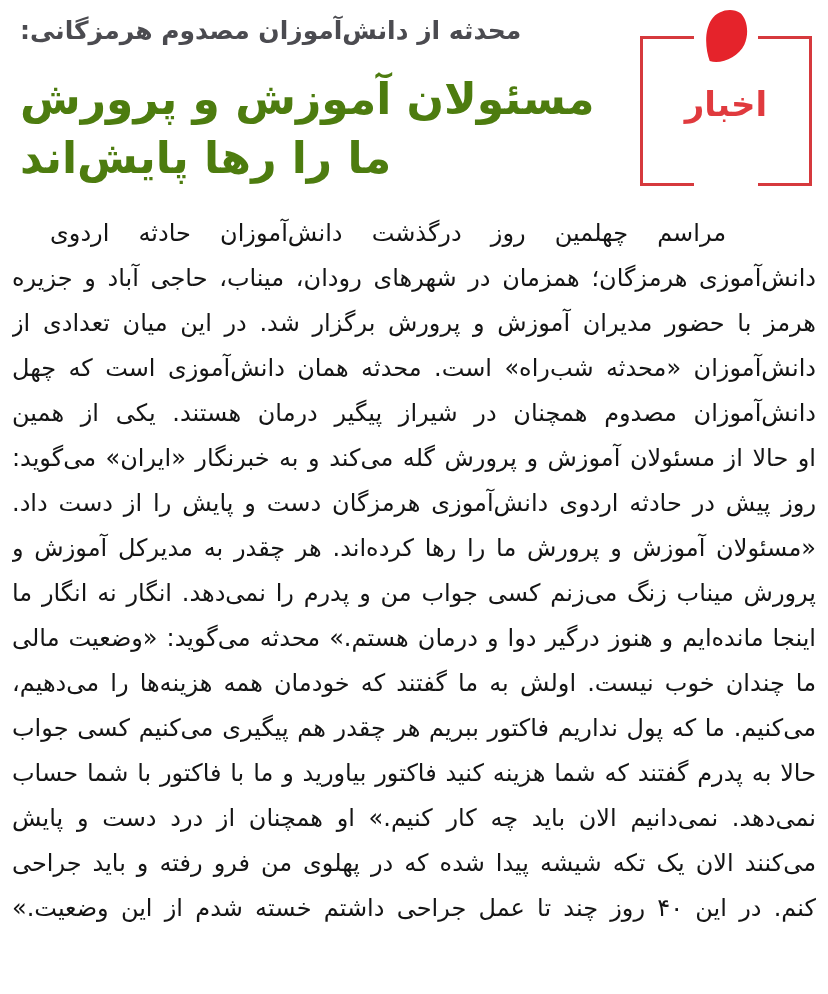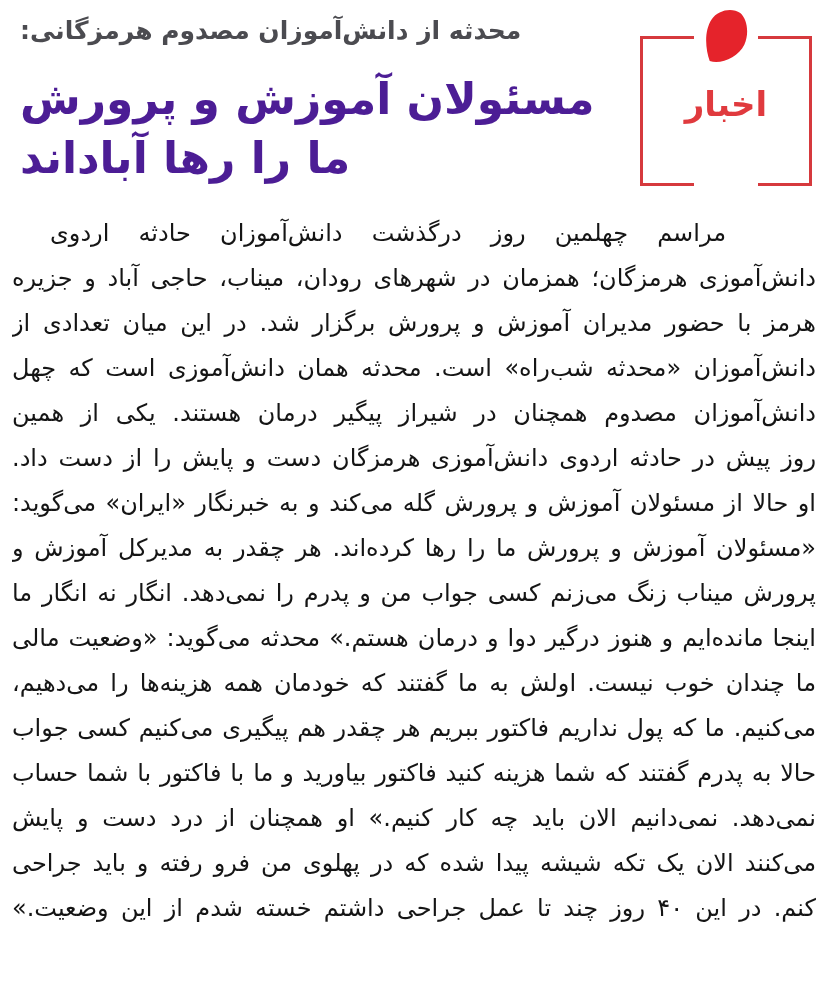--- a/index.html
+++ b/index.html
@@ -55,21 +55,21 @@
     position:absolute;top:16px;right:204px;left:20px;
     text-align:left;
   }
   .kicker{
     font-size:25px;font-weight:bold;
     color:var(--kicker-ink);
     margin-bottom:12px;
   }
   .headline{
     font-size:44px;font-weight:bold;
-    color:#4c1d95;
+    color:#4d7c0f;
     line-height:59px;
     margin-top:24px;
   }
 
   
   .article-body{
     position:absolute;top:211px;right:12px;left:12px;
   }
   .bline{
     height:45px;line-height:45px;
@@ -92,32 +92,32 @@
     <svg class="petal" viewBox="0 0 46 56">
       <path d="M 7 53 C 3 42, 1 24, 9 12 C 15 3, 29 0, 37 6 C 44 12, 46 26, 41 37 C 35 49, 18 57, 7 53 Z" fill="#e5232b"></path>
     </svg>
     <div class="news-label">اخبار</div>
   </div>
 
   <div class="headline-block">
     <div class="kicker">محدثه از دانش‌آموزان مصدوم هرمزگانی:</div>
     <h1 class="headline">
       <span>مسئولان آموزش و پرورش</span><br>
-      <span>ما را رها آباد‌اند</span>
+      <span>ما را رها پایش‌اند</span>
     </h1>
   </div>
 
   <div class="article-body">
     <div class="bline first">مراسم چهلمین روز درگذشت دانش‌آموزان حادثه اردوی</div>
     <div class="bline">دانش‌آموزی هرمزگان؛ همزمان در شهرهای رودان، میناب، حاجی آباد و جزیره</div>
     <div class="bline">هرمز با حضور مدیران آموزش و پرورش برگزار شد. در این میان تعدادی از</div>
     <div class="bline">دانش‌آموزان «محدثه شب‌راه» است. محدثه همان دانش‌آموزی است که چهل</div>
     <div class="bline">دانش‌آموزان مصدوم همچنان در شیراز پیگیر درمان هستند. یکی از همین</div>
+    <div class="bline">او حالا از مسئولان آموزش و پرورش گله می‌کند و به خبرنگار «ایران» می‌گوید:</div>
     <div class="bline">روز پیش در حادثه اردوی دانش‌آموزی هرمزگان دست و پایش را از دست داد.</div>
-    <div class="bline">او حالا از مسئولان آموزش و پرورش گله می‌کند و به خبرنگار «ایران» می‌گوید:</div>
     <div class="bline">«مسئولان آموزش و پرورش ما را رها کرده‌اند. هر چقدر به مدیرکل آموزش و</div>
     <div class="bline">پرورش میناب زنگ می‌زنم کسی جواب من و پدرم را نمی‌دهد. انگار نه انگار ما</div>
     <div class="bline">اینجا مانده‌ایم و هنوز درگیر دوا و درمان هستم.» محدثه می‌گوید: «وضعیت مالی</div>
     <div class="bline">ما چندان خوب نیست. اولش به ما گفتند که خودمان همه هزینه‌ها را می‌دهیم،</div>
     <div class="bline">می‌کنیم. ما که پول نداریم فاکتور ببریم هر چقدر هم پیگیری می‌کنیم کسی جواب</div>
     <div class="bline">حالا به پدرم گفتند که شما هزینه کنید فاکتور بیاورید و ما با فاکتور با شما حساب</div>
     <div class="bline">نمی‌دهد. نمی‌دانیم الان باید چه کار کنیم.» او همچنان از درد دست و پایش</div>
     <div class="bline">می‌کنند الان یک تکه شیشه پیدا شده که در پهلوی من فرو رفته و باید جراحی</div>
     <div class="bline">کنم. در این ۴۰ روز چند تا عمل جراحی داشتم خسته شدم از این وضعیت.»</div>
   </div>

